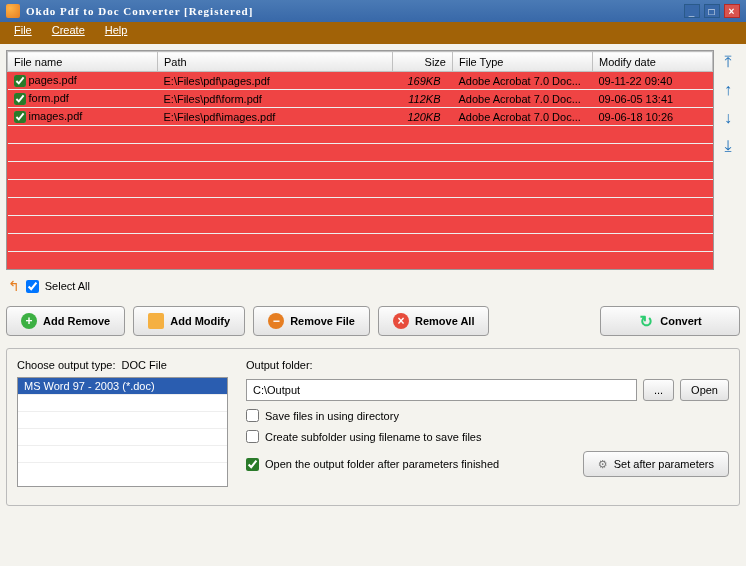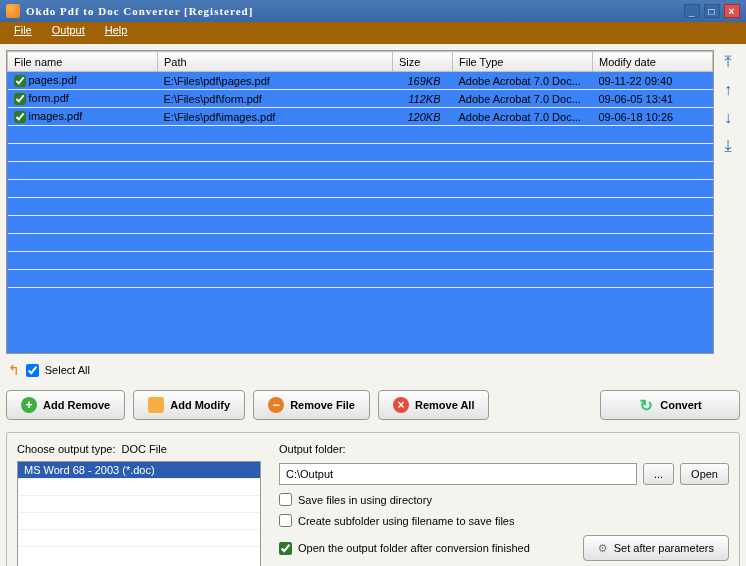--- a/index.html
+++ b/index.html
@@ -10,21 +10,21 @@
 .titlebar .title-text { flex: 1; font-family: Liberation Serif, serif; }
 .titlebar .win-btn { width: 16px; height: 14px; margin-left: 4px; background: #3868a8; border: 1px solid #2a5a8a; display: flex; align-items: center; justify-content: center; color: #fff; font-size: 10px; cursor: pointer; }
 .titlebar .win-btn.close { background: #d9534f; border-color: #b52b27; }
 
 .menubar { background: #a16207; height: 22px; display: flex; align-items: flex-start; padding: 0 4px; color: #fff; }
 .menubar .menu-item { padding: 2px 10px; cursor: pointer; text-decoration: underline; }
 
 .workspace { background: #f4f3ee; height: calc(566px - 44px); padding: 6px; }
 
 .file-area { display: flex; gap: 4px; }
-.file-list { flex: 1; background: #3b82f6; border: 1px solid #999; height: 304px; overflow: hidden; }
+.file-list { flex: 1; background: #ef4444; border: 1px solid #999; height: 220px; overflow: hidden; }
 .file-list table { width: 100%; border-collapse: collapse; table-layout: fixed; }
 .file-list th { background: linear-gradient(to bottom, #fefefe, #e8e8e8); border: 1px solid #c0c0c0; text-align: left; padding: 2px 6px; font-weight: normal; height: 20px; }
 .file-list td { padding: 2px 6px; border-bottom: 1px solid #eee; height: 18px; white-space: nowrap; overflow: hidden; text-overflow: ellipsis; }
 .file-list td.size { text-align: right; padding-right: 12px; font-style: italic; }
 .file-list .chk { width: 12px; height: 12px; vertical-align: middle; margin-right: 3px; accent-color: #2a7a2a; }
 
 .updown-bar { width: 22px; display: flex; flex-direction: column; gap: 8px; padding-top: 2px; }
 .updown-bar .arrow-btn { width: 20px; height: 20px; display: flex; align-items: center; justify-content: center; cursor: pointer; color: #1d6fb8; font-size: 16px; }
 
 .selectall-row { display: flex; align-items: center; gap: 6px; padding: 8px 2px; }
@@ -35,21 +35,21 @@
 .btn.wide { min-width: 98px; }
 .btn .ic { width: 16px; height: 16px; border-radius: 50%; display: flex; align-items: center; justify-content: center; color: #fff; font-size: 12px; font-weight: bold; }
 .ic.plus { background: #3cb043; }
 .ic.folder { background: #f5b041; border-radius: 2px; }
 .ic.minus { background: #e67e22; }
 .ic.x { background: #e74c3c; }
 .ic.convert { background: transparent; color: #2ecc71; font-size: 16px; }
 .convert-btn { margin-left: auto; min-width: 140px; }
 
 .bottom-panel { border: 1px solid #bbb; background: #f4f3ee; border-radius: 3px; margin-top: 8px; padding: 10px; display: flex; gap: 18px; height: 158px; }
-.left-b { width: 244px; }
+.left-b { width: 211px; }
 .left-b .label-row { margin-bottom: 6px; }
 .type-list { background: #fff; border: 1px solid #999; height: 110px; }
 .type-list .item { padding: 2px 6px; }
 .type-list .item.selected { background: #2a5db0; color: #fff; }
 .type-list .blankrow { border-top: 1px solid #eee; height: 17px; }
 
 .right-b { flex: 1; display: flex; flex-direction: column; gap: 8px; }
 .outrow { display: flex; gap: 6px; align-items: flex-end; }
 .outrow input[type=text] { flex: 1; border: 1px solid #999; height: 22px; padding: 0 6px; }
 .smallbtn { background: linear-gradient(to bottom, #fdfdfd, #e3e3e3); border: 1px solid #9a9a9a; border-radius: 3px; height: 22px; padding: 0 10px; cursor: pointer; }
@@ -66,41 +66,41 @@
 <div class="titlebar">
   <div class="title-icon"></div>
   <div class="title-text">Okdo Pdf to Doc Converter [Registered]</div>
   <div class="win-btn">_</div>
   <div class="win-btn">□</div>
   <div class="win-btn close">×</div>
 </div>
 
 <div class="menubar">
   <div class="menu-item">File</div>
-  <div class="menu-item">Output</div>
+  <div class="menu-item">Create</div>
   <div class="menu-item">Help</div>
 </div>
 
 <div class="workspace">
 
   <div class="file-area">
     <div class="file-list">
       <table>
         <colgroup>
             <col style="width:150px">
             <col>
             <col style="width:60px">
             <col style="width:140px">
             <col style="width:120px">
           </colgroup>
         <thead>
           <tr>
             <th>File name</th>
             <th>Path</th>
-            <th style="text-align:left">Size</th>
+            <th style="text-align:right">Size</th>
             <th>File Type</th>
             <th>Modify date</th>
           </tr>
         </thead>
         <tbody id="file-rows">
             <tr>
               <td><input type="checkbox" class="chk" checked="" style="">pages.pdf</td>
               <td>E:\Files\pdf\pages.pdf</td>
               <td class="size">169KB</td>
               <td>Adobe Acrobat 7.0 Doc...</td>
@@ -187,21 +187,21 @@
     </div>
   </div>
 
   <div class="bottom-panel">
     <div class="left-b">
       <div class="label-row">
         <span>Choose output type:</span>
         &nbsp;<span>DOC File</span>
       </div>
       <div class="type-list">
-        <div class="item selected">MS Word 68 - 2003 (*.doc)</div>
+        <div class="item selected">MS Word 97 - 2003 (*.doc)</div>
         <div class="blankrow"></div>
           <div class="blankrow"></div>
           <div class="blankrow"></div>
           <div class="blankrow"></div>
           <div class="blankrow"></div>
       </div>
     </div>
     <div class="right-b">
       <div>Output folder:</div>
       <div class="outrow">
@@ -213,21 +213,21 @@
         <input type="checkbox" id="c1" style="">
         <label for="c1">Save files in using directory</label>
       </div>
       <div class="checkrow">
         <input type="checkbox" id="c2" style="">
         <label for="c2">Create subfolder using filename to save files</label>
       </div>
       <div class="lastrow">
         <div class="checkrow">
           <input type="checkbox" id="c3" checked="" style="">
-          <label for="c3">Open the output folder after conversion finished</label>
+          <label for="c3">Open the output folder after parameters finished</label>
         </div>
         <div class="btn">
           <span class="gear">⚙</span>
           <span>Set after parameters</span>
         </div>
       </div>
     </div>
   </div>
 
 </div>

